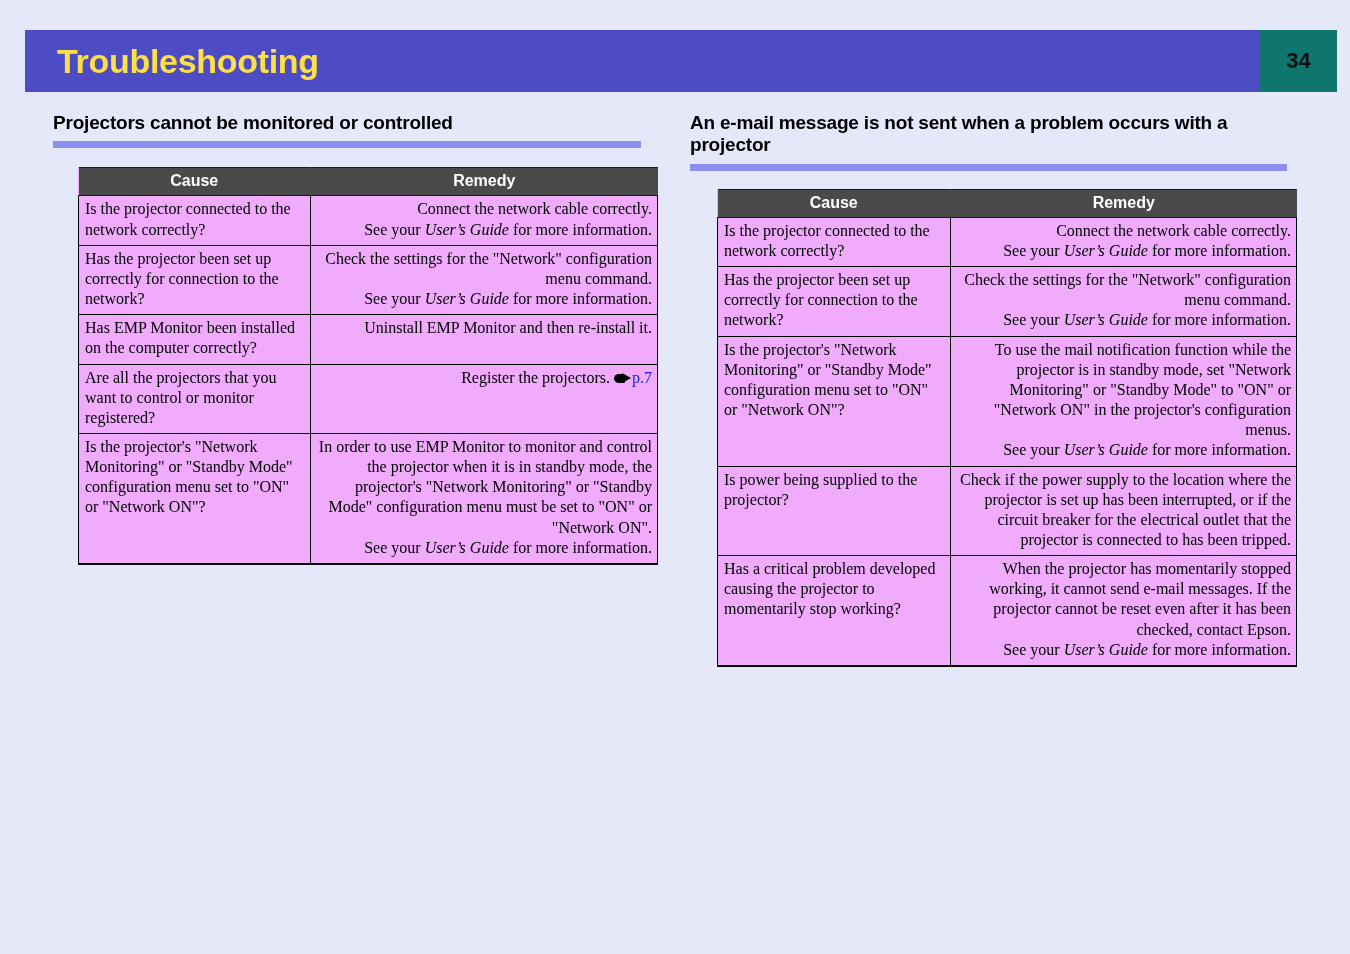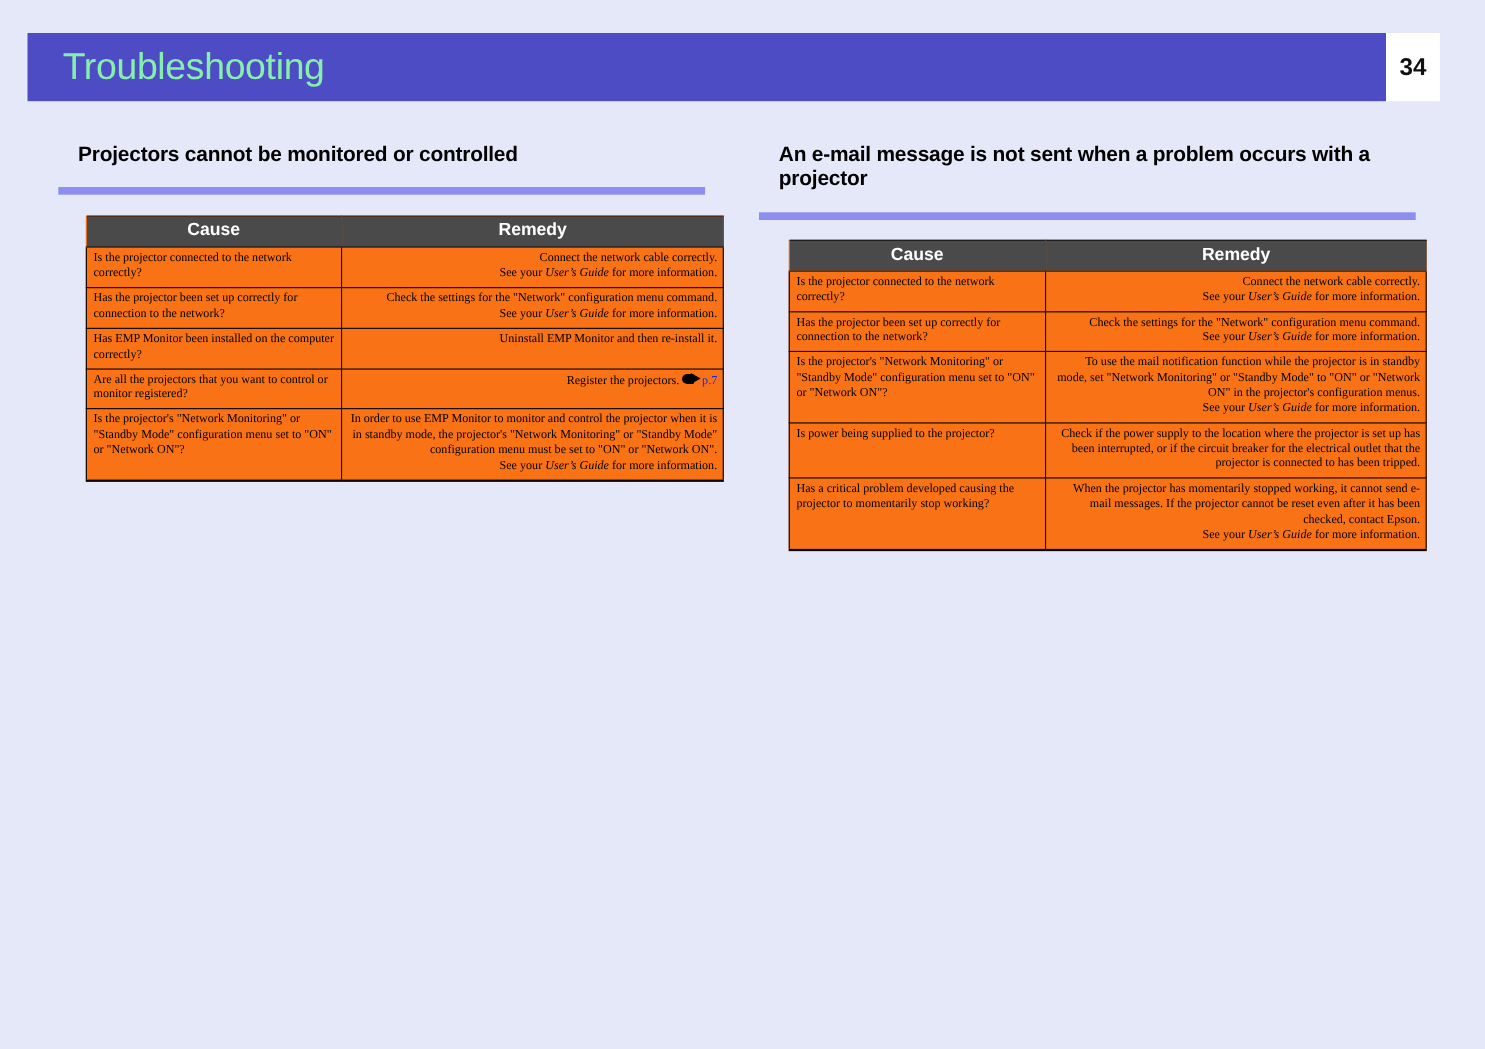--- a/index.html
+++ b/index.html
@@ -20,34 +20,34 @@
     position: absolute;
     left: 25px;
     top: 30px;
     width: 1235px;
     height: 62px;
     background: #4d4cc4;
     display: flex;
     align-items: center;
   }
   .page-header-title {
-    color: #86efac;
+    color: #fde047;
     font-size: 34px;
-    font-weight: normal;
+    font-weight: bold;
     letter-spacing: -0.3px;
     margin-left: 32px;
     line-height: 1;
   }
   .page-number-box {
     position: absolute;
     left: 1260px;
     top: 30px;
-    width: 49px;
+    width: 77px;
     height: 62px;
-    background: #ffffff;
+    background: #0f766e;
     display: flex;
     align-items: center;
     justify-content: center;
   }
   .page-number {
     color: #101010;
     font-size: 22px;
     font-weight: bold;
   }
 
@@ -58,39 +58,39 @@
   }
   .column-left  { left: 53px;  width: 620px; }
   .column-right { left: 690px; width: 612px; }
 
   .section-heading {
     font-size: 19px;
     font-weight: bold;
     color: #000000;
     line-height: 1.18;
     letter-spacing: -0.2px;
-    margin: 18px;
+    margin: 0;
     padding: 0;
   }
   .heading-rule {
     height: 7px;
     background: #8b90f0;
     margin-top: 7px;
   }
   .column-left  .heading-rule { width: 588px; }
   .column-right .heading-rule { width: 597px; }
 
   
   .tbl-wrap-left  { margin-top: 19px; margin-left: 25px; }
   .tbl-wrap-right { margin-top: 18px; margin-left: 27px; }
 
   table.cr-table {
     border-collapse: collapse;
     table-layout: fixed;
-    background: #f97316;
+    background: #f0abfc;
     font-family: "Liberation Serif", serif;
   }
   table.cr-table.left  { width: 579px; }
   table.cr-table.right { width: 579px; }
 
   table.cr-table th {
     background: #4a4a4a;
     color: #ffffff;
     font-family: "Liberation Sans", sans-serif;
     font-size: 16px;
@@ -98,21 +98,21 @@
     text-align: center;
     padding: 4px 0 5px 0;
     border: 1px solid #1a1a1a;
     border-left: none;
     border-right: none;
   }
   table.cr-table th.col-cause  { border-right: 1px solid #4a4a4a; }
 
   table.cr-table td {
     vertical-align: top;
-    font-size: 11px;
+    font-size: 16px;
     line-height: 1.26;
     color: #000000;
     padding: 3px 5px 5px 6px;
     border-bottom: 1px solid #000000;
   }
   table.cr-table td.cause {
     border-left: 1px solid #000000;
     border-right: 1px solid #000000;
   }
   table.cr-table td.remedy {

